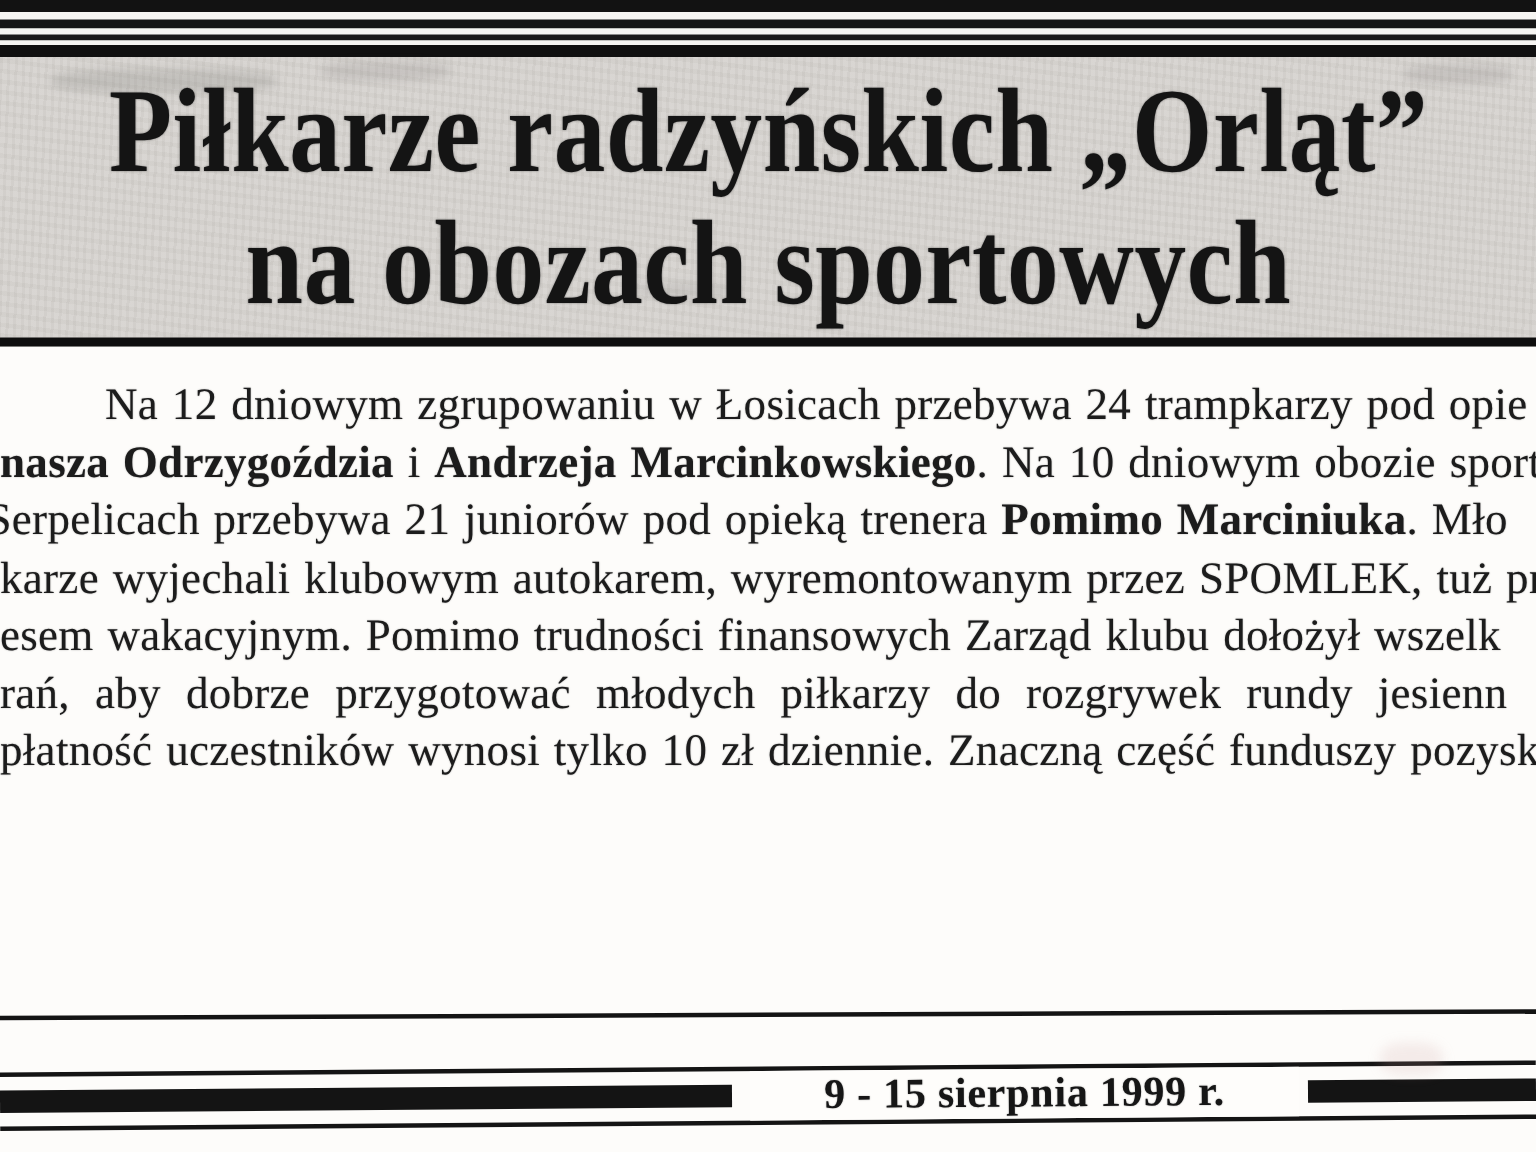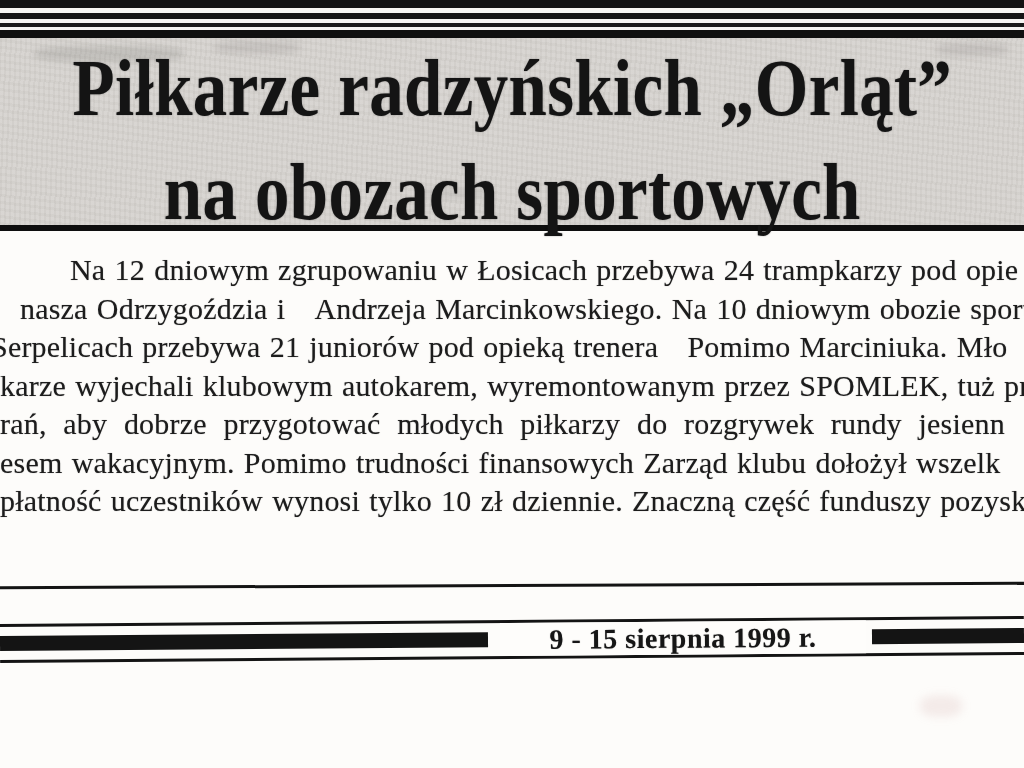--- a/index.html
+++ b/index.html
@@ -27,51 +27,51 @@
   
   .headline-box{
     position:relative;
     height:181px;
     background:#d6d3cf;
     background-image:
       repeating-linear-gradient(92deg, rgba(120,115,108,0.05) 0 2px, rgba(255,255,255,0.04) 2px 5px),
       repeating-linear-gradient(7deg, rgba(100,98,94,0.04) 0 3px, rgba(255,255,255,0.03) 3px 7px);
     border-bottom:6px solid #0e0e0e;
     display:flex;flex-direction:column;align-items:center;
-    padding-top:6px;box-sizing:content-box;gap:16px;
+    padding-top:6px;box-sizing:content-box;
   }
   .hl{
     display:block;white-space:nowrap;
     font-weight:700;font-size:80px;line-height:88px;
     letter-spacing:0.5px;
     transform:scaleX(0.86);transform-origin:50% 50%;
     color:#141414;
     text-shadow:0 0 1.5px rgba(25,25,25,0.55);
   }
   .artifact{position:absolute;border-radius:40%;pointer-events:none;}
   .a1{left:34px;top:8px;width:150px;height:16px;background:rgba(110,108,104,0.20);filter:blur(3px);}
   .a2{left:214px;top:3px;width:86px;height:13px;background:rgba(110,108,104,0.16);filter:blur(3px);}
   .a3{right:16px;top:5px;width:72px;height:13px;background:rgba(110,108,104,0.17);filter:blur(3px);}
   .a4{left:424px;top:150px;width:62px;height:11px;background:rgba(110,108,104,0.12);filter:blur(3px);}
   .a5{left:920px;top:695px;width:42px;height:22px;background:rgba(196,150,150,0.16);filter:blur(4px);}
 
   
   .article{
-    width:1024px;height:353px;overflow:hidden;
+    width:1024px;height:444px;overflow:hidden;
     background:#fdfcfa;
     padding-top:20px;box-sizing:border-box;
   }
   .line{
     white-space:nowrap;
     font-size:30px;line-height:38.5px;
     letter-spacing:0.2px;word-spacing:1.5px;
     color:#1c1c1c;
     text-shadow:0 0 1px rgba(35,35,35,0.45);
   }
-  .line .b{font-weight:400;margin-left:20px;}
+  .line .b{font-weight:700;}
   .indent{text-indent:70px;}
   .wide{word-spacing:9px;}
   .shift{margin-left:-9px;}
 
   
   .bottom-section{position:relative;width:1011px;}
   .rule-thin{
     width:1024px;height:3px;background:#141414;
     transform:rotate(-0.25deg);transform-origin:50% 50%;
   }
@@ -119,22 +119,22 @@
     <div class="artifact a4"></div>
     <div class="hl">Piłkarze radzyńskich „Orląt”</div>
     <div class="hl">na obozach sportowych</div>
   </div>
 
   <div class="article">
     <div class="line indent"><span>Na 12 dniowym zgrupowaniu w Łosicach przebywa 24 trampkarzy pod opie</span></div>
     <div class="line"><span class="b">nasza Odrzygoździa</span><span> i </span><span class="b">Andrzeja Marcinkowskiego</span><span>. Na 10 dniowym obozie sportow</span></div>
     <div class="line shift"><span>Serpelicach przebywa 21 juniorów pod opieką trenera </span><span class="b">Pomimo Marciniuka</span><span>. Mło</span></div>
     <div class="line"><span>karze wyjechali klubowym autokarem, wyremontowanym przez SPOMLEK, tuż prz</span></div>
+    <div class="line"><span>esem wakacyjnym. Pomimo trudności finansowych Zarząd klubu dołożył wszelk</span></div>
     <div class="line wide"><span>rań, aby dobrze przygotować młodych piłkarzy do rozgrywek rundy jesienn</span></div>
-    <div class="line"><span>esem wakacyjnym. Pomimo trudności finansowych Zarząd klubu dołożył wszelk</span></div>
     <div class="line"><span>płatność uczestników wynosi tylko 10 zł dziennie. Znaczną część funduszy pozyska</span></div>
   </div>
 
   <div class="bottom-section">
     <div class="rule-thin"></div>
     <div class="gap-band"></div>
     <div class="date-band">
       <div class="band-bar left"></div>
       <div class="date-box">
         <span class="date-text">9 - 15 sierpnia 1999 r.</span>

